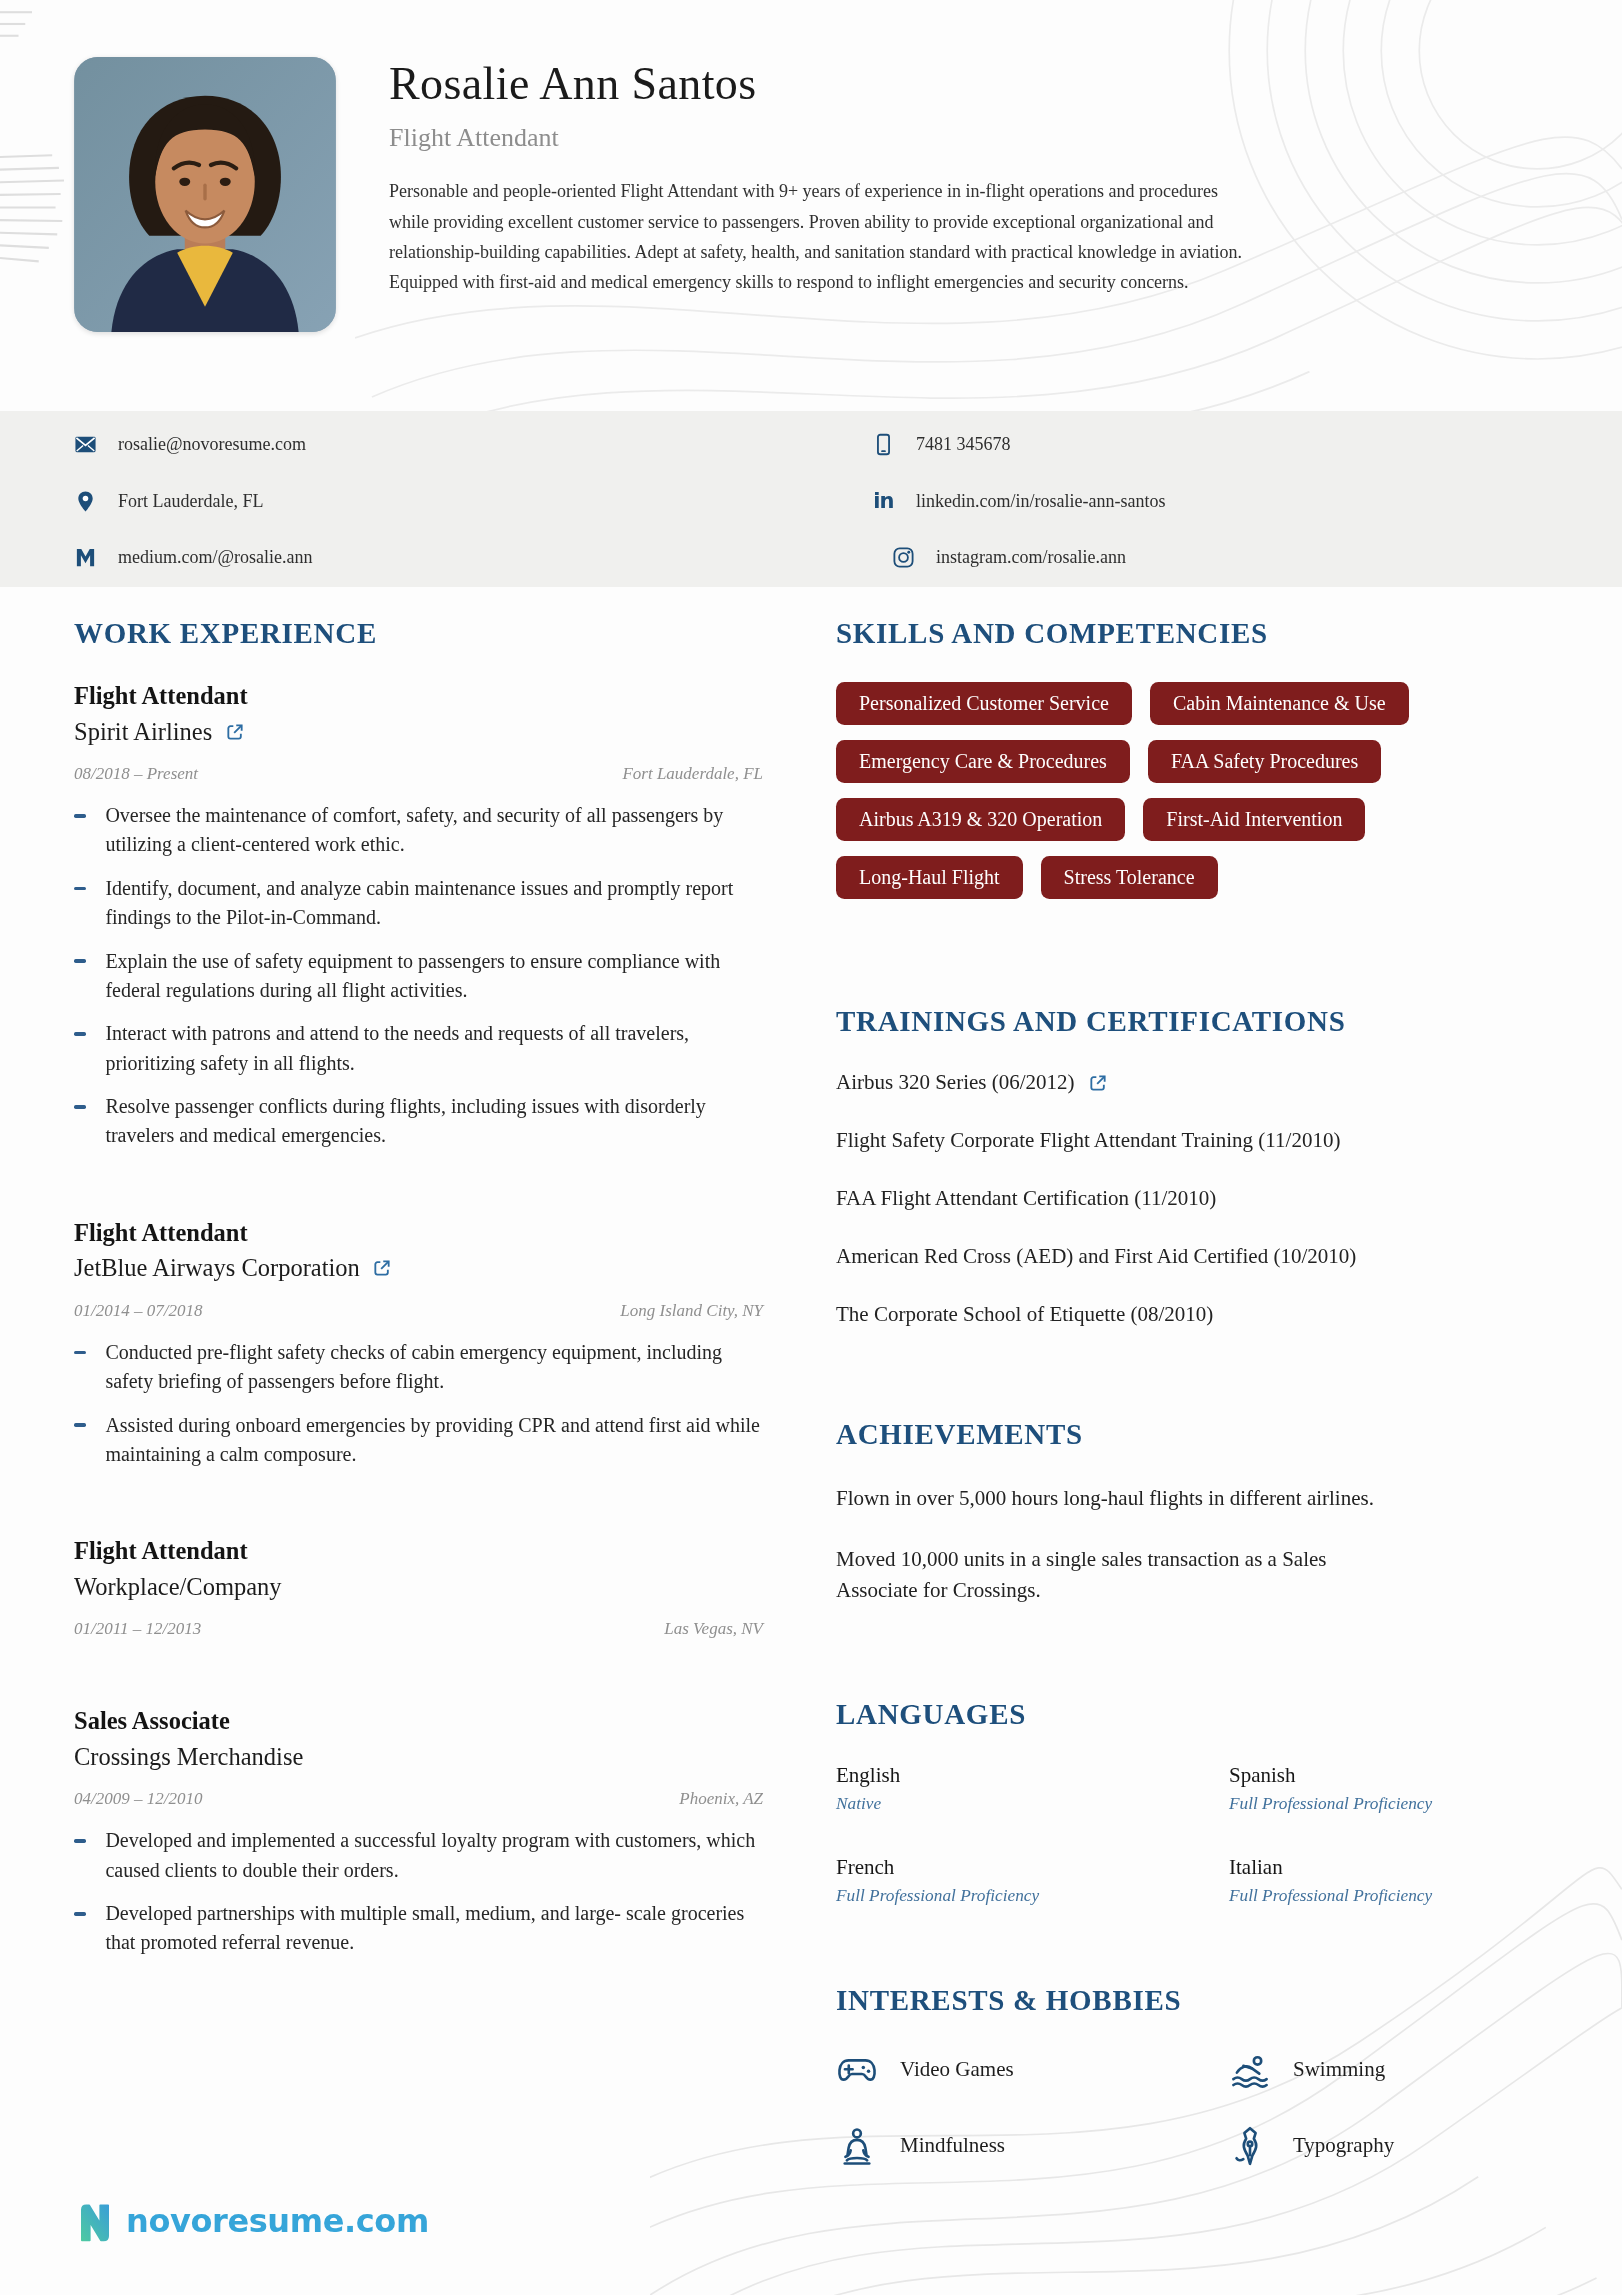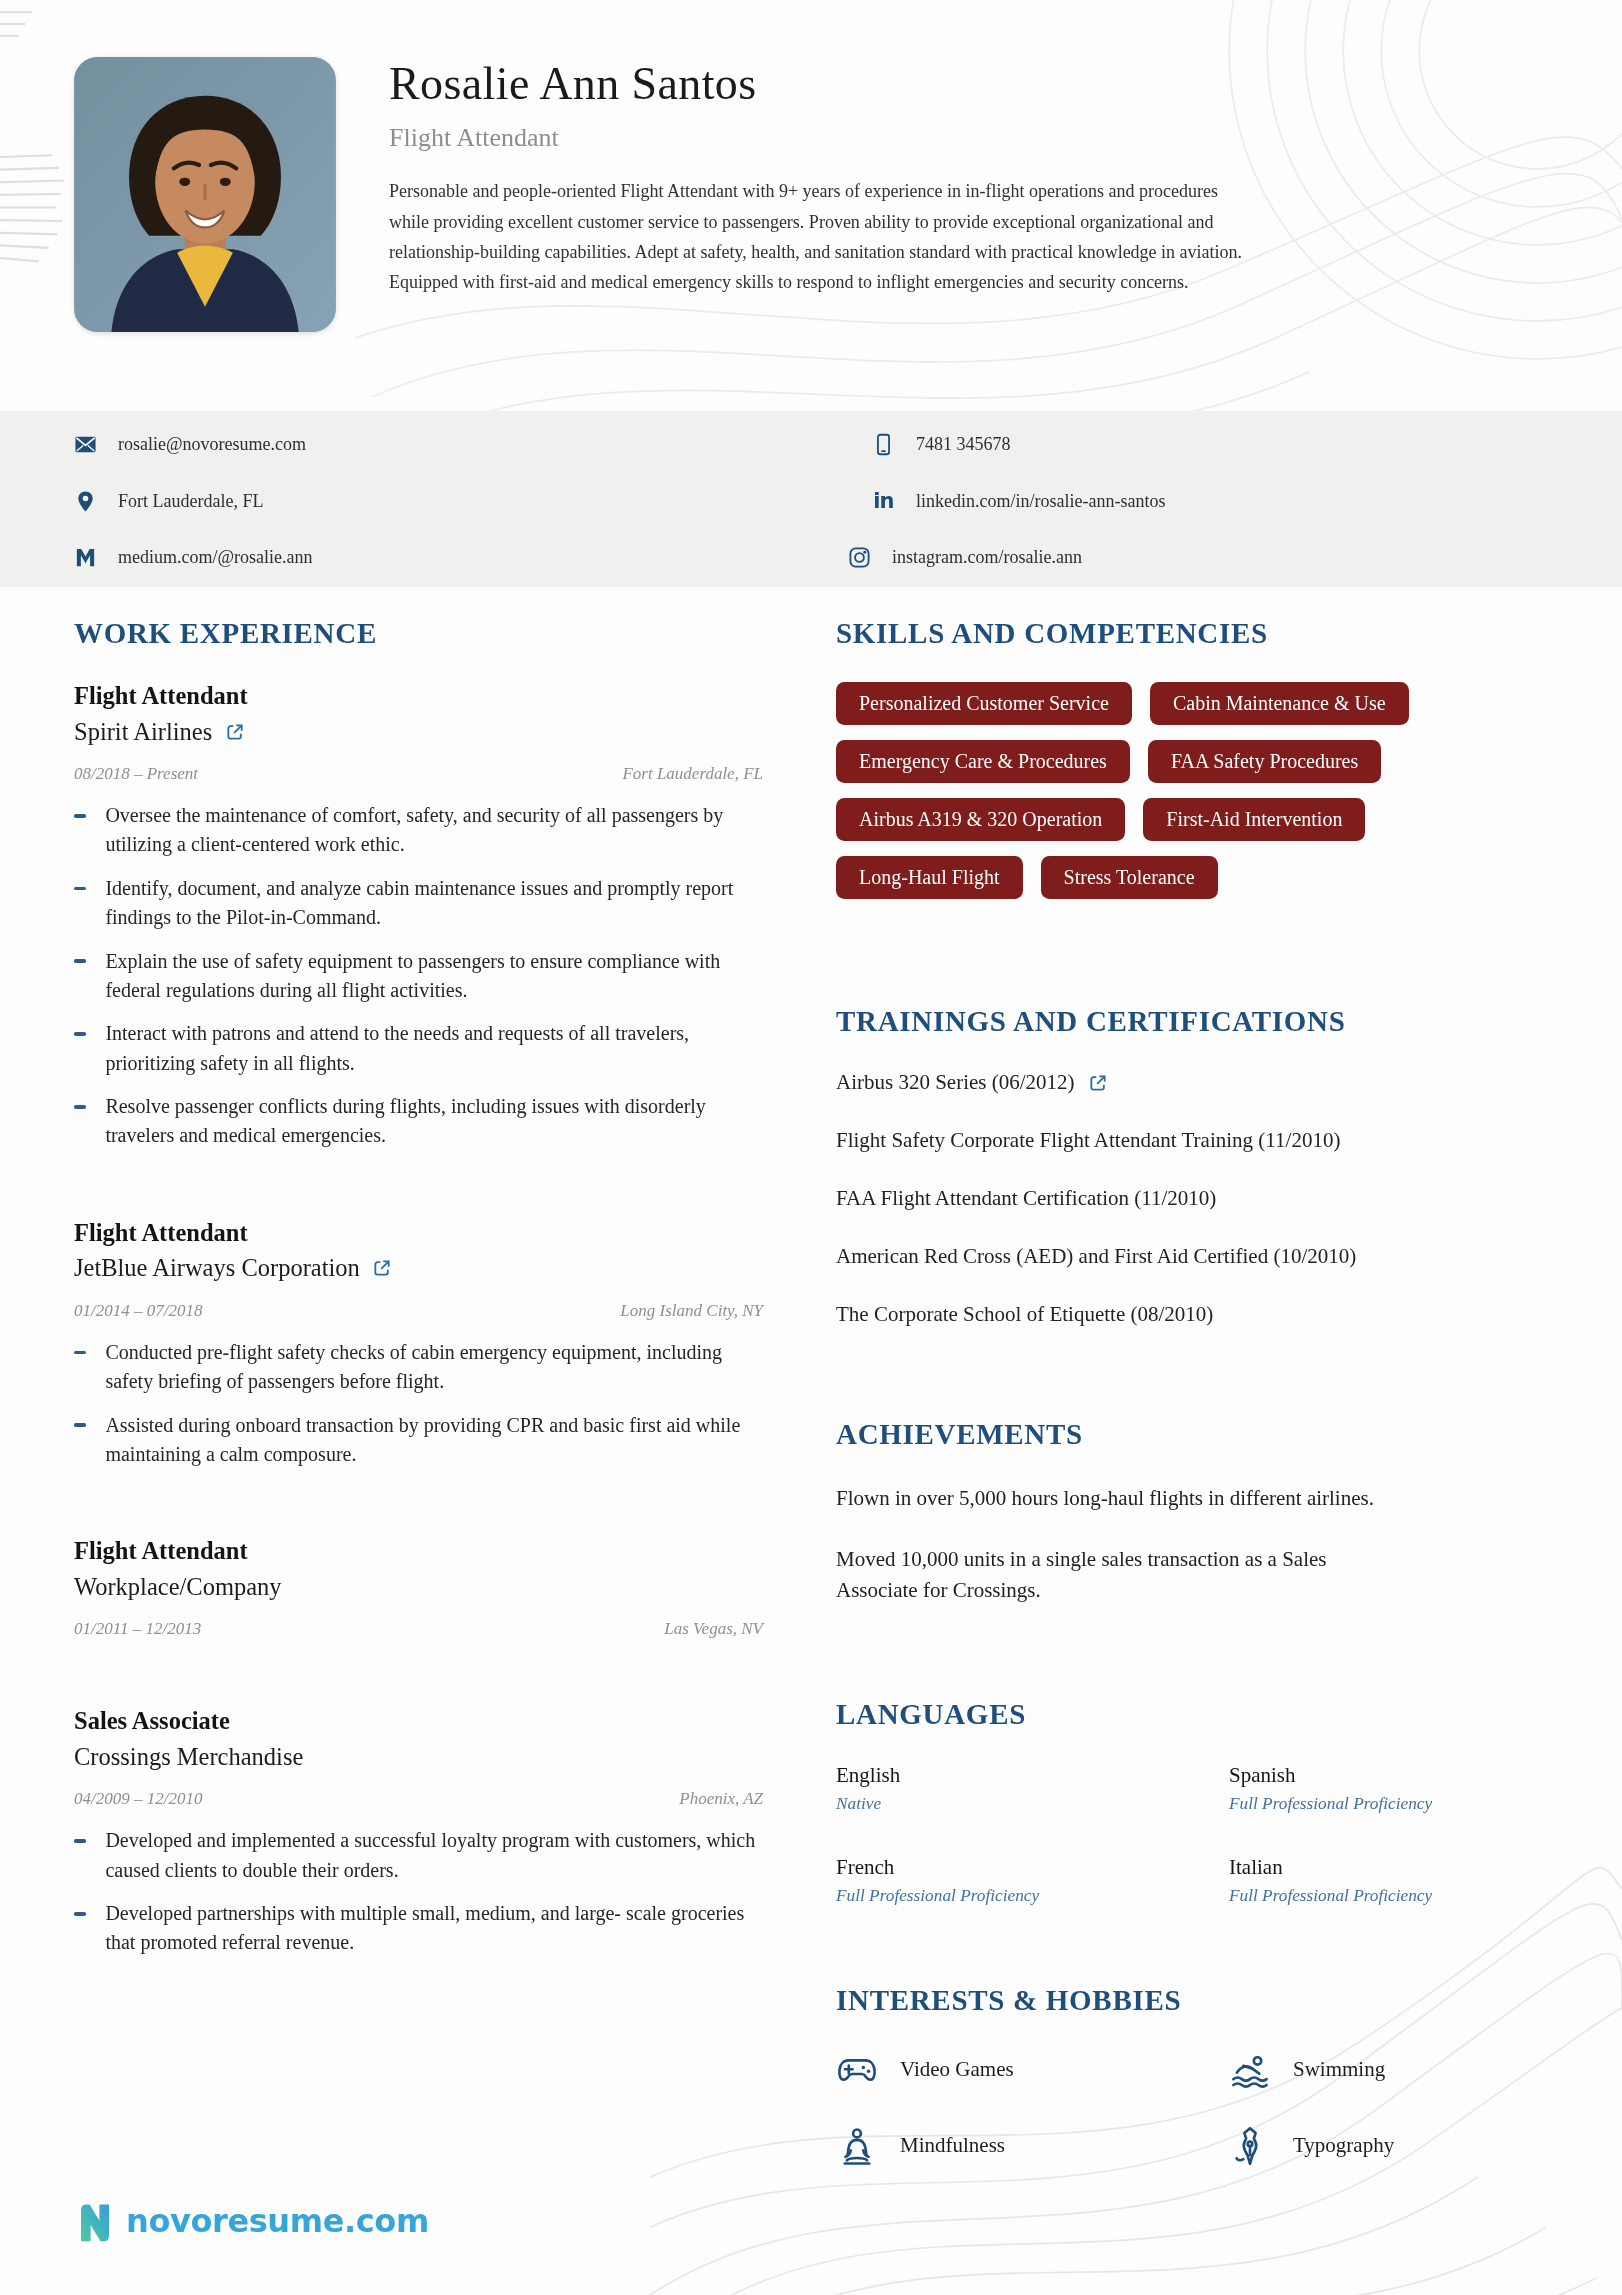--- a/index.html
+++ b/index.html
@@ -187,21 +187,21 @@
             </svg>
         </span>
         <span>7481 345678</span>
       </div>
       <div class="contact-item" style="left:872px;top:79px;">
         <span class="cicon">
             <span class="in-glyph">in</span>
           </span>
         <span>linkedin.com/in/rosalie-ann-santos</span>
       </div>
-      <div class="contact-item" style="left:848px;top:135px;">
+      <div class="contact-item" style="left:892px;top:135px;">
         <span class="cicon">
           <svg viewBox="0 0 24 24">
               <rect x="2.5" y="2.5" width="19" height="19" rx="5.5" fill="none" stroke="#1d4e79" stroke-width="1.9"></rect>
               <circle cx="12" cy="12" r="4.6" fill="none" stroke="#1d4e79" stroke-width="1.9"></circle>
               <circle cx="17.5" cy="6.5" r="1.5" fill="#1d4e79"></circle>
             </svg>
         </span>
         <span>instagram.com/rosalie.ann</span>
       </div>
     </div>
@@ -265,21 +265,21 @@
           <span>01/2014 – 07/2018</span>
           <span>Long Island City, NY</span>
         </div>
         <ul class="bullets">
           <li>
               <span class="dash"></span>
               <span>Conducted pre-flight safety checks of cabin emergency equipment, including safety briefing of passengers before flight.</span>
             </li>
           <li>
               <span class="dash"></span>
-              <span>Assisted during onboard transaction by providing CPR and basic first aid while maintaining a calm composure.</span>
+              <span>Assisted during onboard emergencies by providing CPR and attend first aid while maintaining a calm composure.</span>
             </li>
         </ul>
       </div>
 
       <div class="job">
         <div class="job-title">Flight Attendant</div>
         <div class="job-company">
           <span>Workplace/Company</span>
         </div>
         <div class="job-meta">

